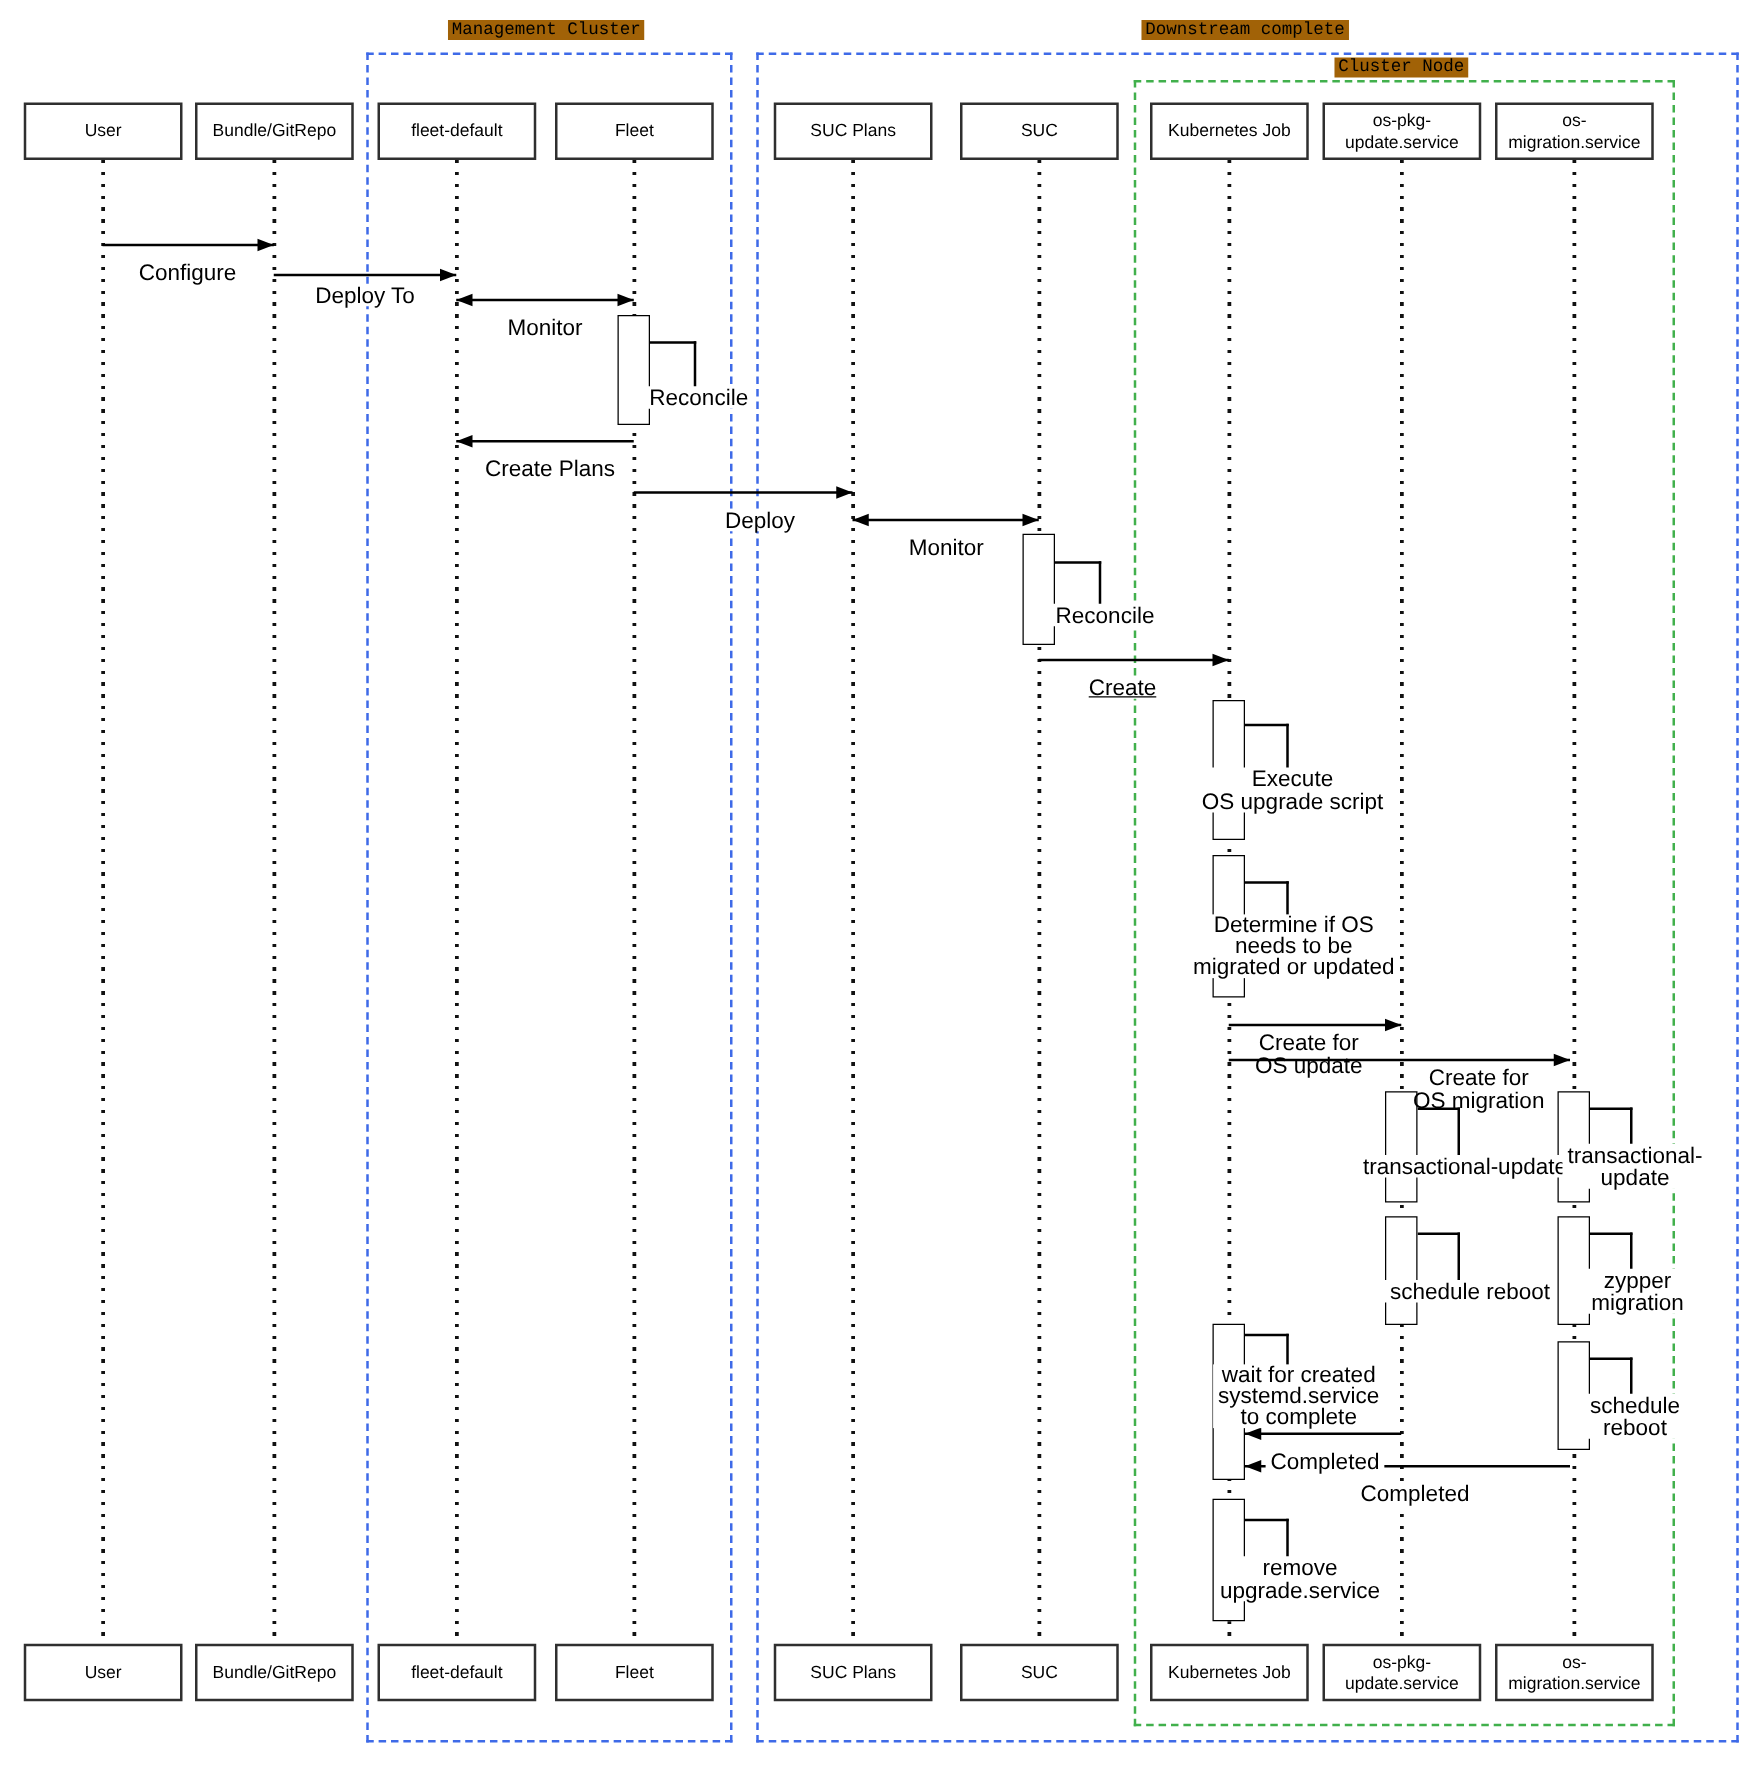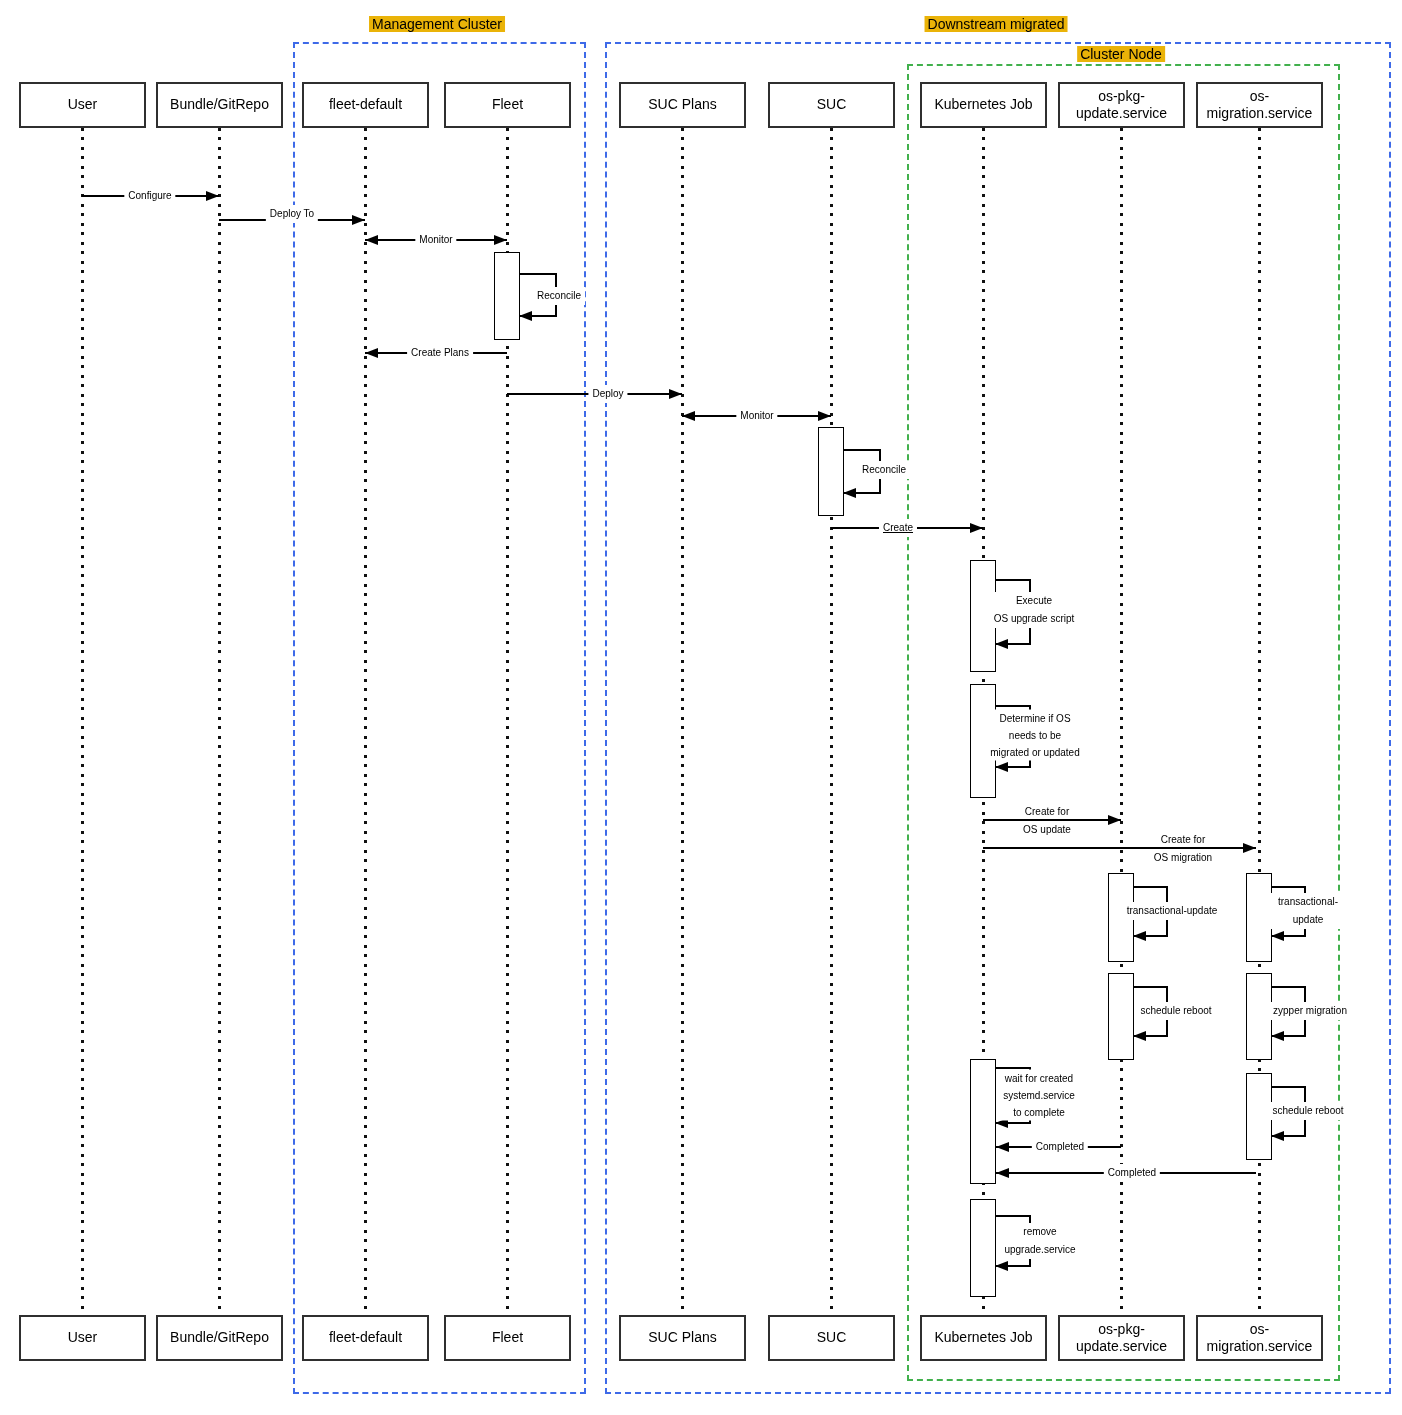--- a/index.html
+++ b/index.html
@@ -6,21 +6,21 @@
   .canvas{
     position:relative;width:1402px;height:1415px;background:#ffffff;
     font-family:"Liberation Sans", sans-serif;color:#000;overflow:hidden;
   }
   
   .frame{position:absolute;border:2px dashed;z-index:0;}
   .frame.blue{border-color:#3e6ae8;}
   .frame.green{border-color:#41b04c;}
   .frame-label{
     position:absolute;transform:translate(-50%,-50%);
-    font-size:14px;white-space:nowrap;z-index:1;background:#eab308;padding:0 3px;
+    font-size:14px;white-space:nowrap;z-index:1;background:#a16207;padding:0 3px;font-family:Liberation Mono, monospace;
   }
   
   .actor{
     position:absolute;width:127px;height:46px;background:#fff;
     border:2px solid #2f2f2f;box-sizing:border-box;z-index:5;
     display:flex;align-items:center;justify-content:center;
     text-align:center;font-size:14px;line-height:1.25;
   }
   
   .lifeline{
@@ -41,35 +41,35 @@
   }
   
   .msg{position:absolute;height:2px;background:#000;z-index:2;}
   .ah-r{position:absolute;width:0;height:0;z-index:3;
     border-top:5px solid transparent;border-bottom:5px solid transparent;border-left:13px solid #000;}
   .ah-l{position:absolute;width:0;height:0;z-index:3;
     border-top:5px solid transparent;border-bottom:5px solid transparent;border-right:13px solid #000;}
   
   .lbl{
     position:absolute;transform:translate(-50%,-50%);background:#fff;
-    padding:0 4px;font-size:10px;line-height:18px;text-align:center;
-    white-space:pre-line;z-index:6;
+    padding:0 4px;font-size:18px;line-height:18px;text-align:center;
+    white-space:pre-line;z-index:6;margin-top:22px;
   }
   .lbl.nobg{background:transparent;padding:0;}
 </style>
 </head>
 <body>
 
 <div class="canvas">
 
   <div class="frame blue" style="left:293px;top:42px;width:289px;height:1348px;"></div>
   <div class="frame blue" style="left:605px;top:42px;width:782px;height:1348px;"></div>
   <div class="frame green" style="left:907px;top:64px;width:429px;height:1313px;"></div>
   <div class="frame-label" style="left:437px;top:24px;">Management Cluster</div>
-  <div class="frame-label" style="left:996px;top:24px;">Downstream migrated</div>
+  <div class="frame-label" style="left:996px;top:24px;">Downstream complete</div>
   <div class="frame-label" style="left:1121px;top:54px;">Cluster Node</div>
 
   <div class="lifeline" style="left:81px;"></div>
   <div class="lifeline" style="left:218px;"></div>
   <div class="lifeline" style="left:364px;"></div>
   <div class="lifeline" style="left:506px;"></div>
   <div class="lifeline" style="left:681px;"></div>
   <div class="lifeline" style="left:830px;"></div>
   <div class="lifeline" style="left:982px;"></div>
   <div class="lifeline" style="left:1120px;"></div>

